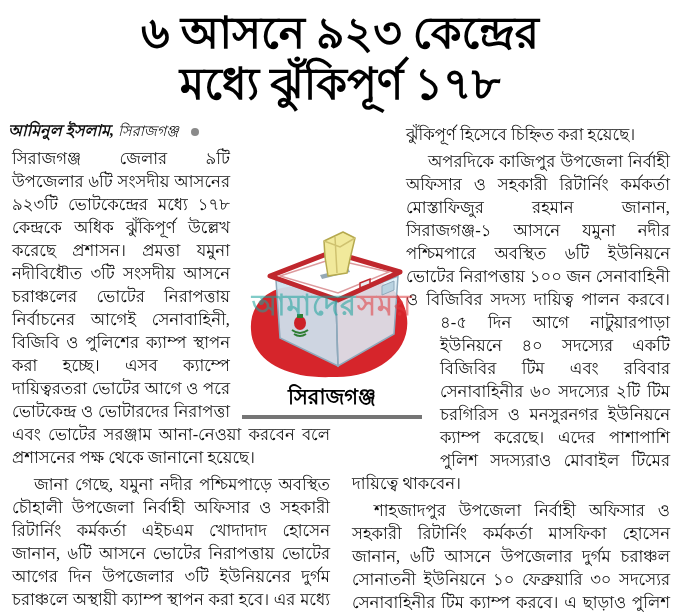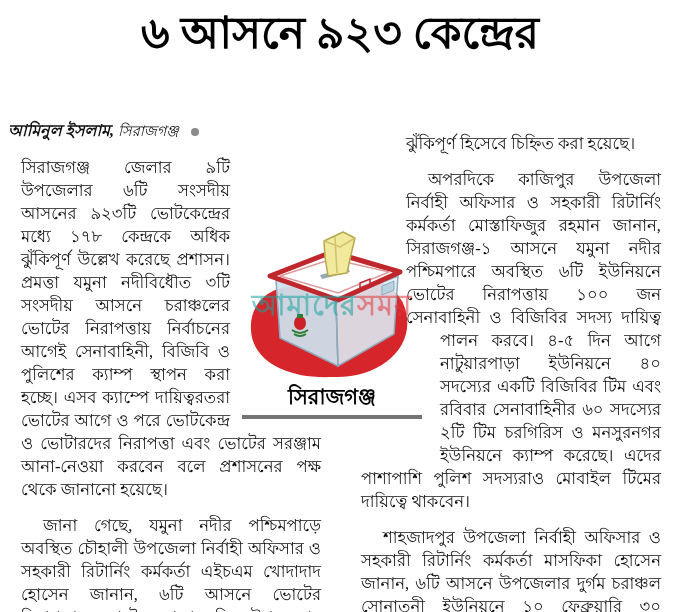--- a/index.html
+++ b/index.html
@@ -12,21 +12,21 @@
 
   
   .headline{
     margin:0;padding-top:8px;text-align:center;
     font-size:44px;line-height:51px;font-weight:600;color:#000;
   }
 
   
   .cols{position:absolute;left:8px;top:119px;width:666px;display:flex;gap:14px;}
   .col{width:326px;font-size:16.5px;line-height:23px;text-align:justify;}
-  .col p{margin:13px;}
+  .col p{margin:4px;}
   .col p.ind{text-indent:22px;}
 
   
   .byline{font-size:16px;margin-bottom:3px;white-space:nowrap;}
   .byline .author{font-weight:bold;font-style:italic;}
   .byline .loc{font-style:italic;font-size:14.5px;}
   .dot{display:inline-block;width:8px;height:8px;border-radius:50%;background:#8a8a8a;margin-left:8px;vertical-align:middle;}
 
   
   .cutR{float:right;width:104px;height:186px;margin-top:112px;}
@@ -44,20 +44,21 @@
   .caption{text-align:center;font-weight:bold;font-size:21px;line-height:26px;margin-top:0;color:#000;}
   .rule{height:4px;margin:5px 6px 0 6px;}
 </style>
 </head>
 <body>
 
 <div class="page">
 
   <h1 class="headline">
     <span>৬ আসনে ৯২৩ কেন্দ্রের</span><br>
+    <span>মধ্যে ঝুঁকিপূর্ণ ১৭৮</span>
   </h1>
 
   <div class="cols">
 
     <div class="col">
       <div class="cutR"></div>
       <div class="byline">
         <span class="author">আমিনুল ইসলাম,</span>
         <span class="loc">সিরাজগঞ্জ</span>
         <span class="dot"></span>

